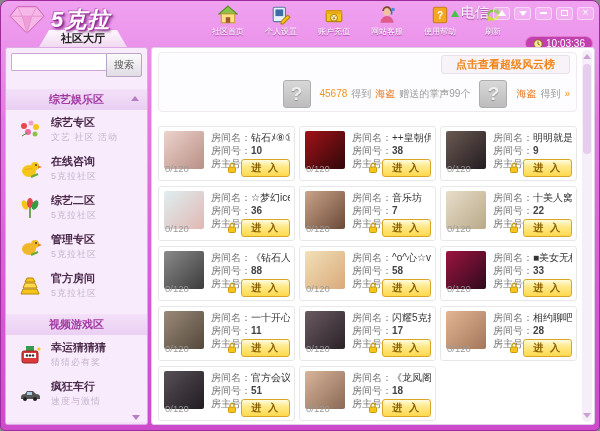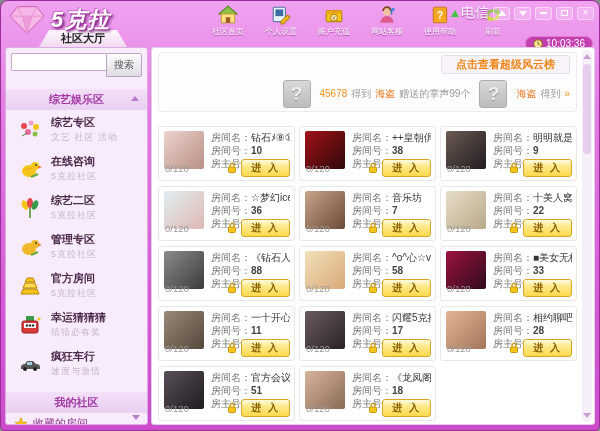--- a/index.html
+++ b/index.html
@@ -268,20 +268,23 @@
                 <polygon points="7,8 17,8 15,4 9,4" fill="#f5c518"></polygon>
               </g>
             </svg>
         </span>
         <span class="si-text">
           <span class="si-name">官方房间</span>
           <span class="si-sub">5克拉社区</span>
         </span>
       </div>
 
+      <div class="sec-head">
+        <span>视频游戏区</span>
+      </div>
       <div class="side-item">
         <span class="si-icon">
           <svg viewBox="0 0 24 24">
               <rect x="8" y="3" width="8" height="5" fill="#3a9a4a"></rect>
               <rect x="4" y="8" width="16" height="12" rx="2" fill="#d93a3a" stroke="#a02020"></rect>
               <rect x="6" y="10" width="12" height="5" fill="#fff"></rect>
               <circle cx="9" cy="12.5" r="1.2" fill="#333"></circle>
               <circle cx="12" cy="12.5" r="1.2" fill="#333"></circle>
               <circle cx="15" cy="12.5" r="1.2" fill="#333"></circle>
               <circle cx="21" cy="6" r="1.6" fill="#f5c518"></circle>

